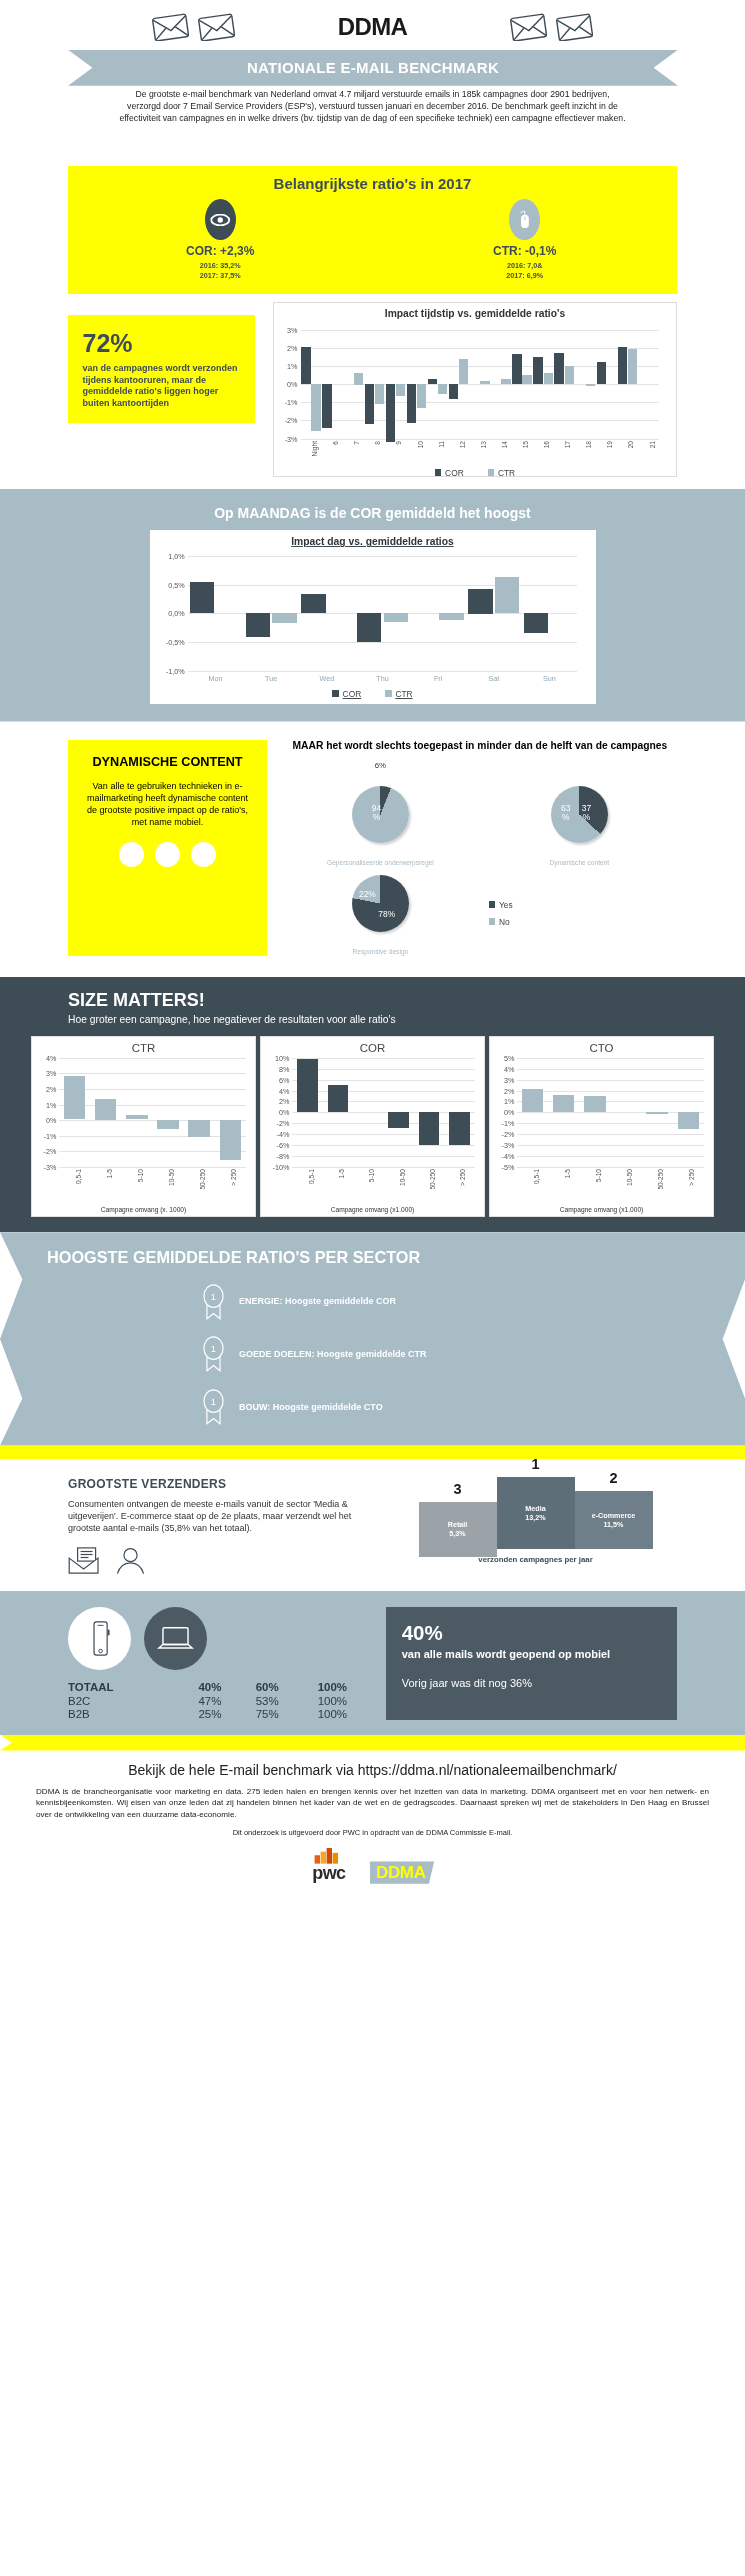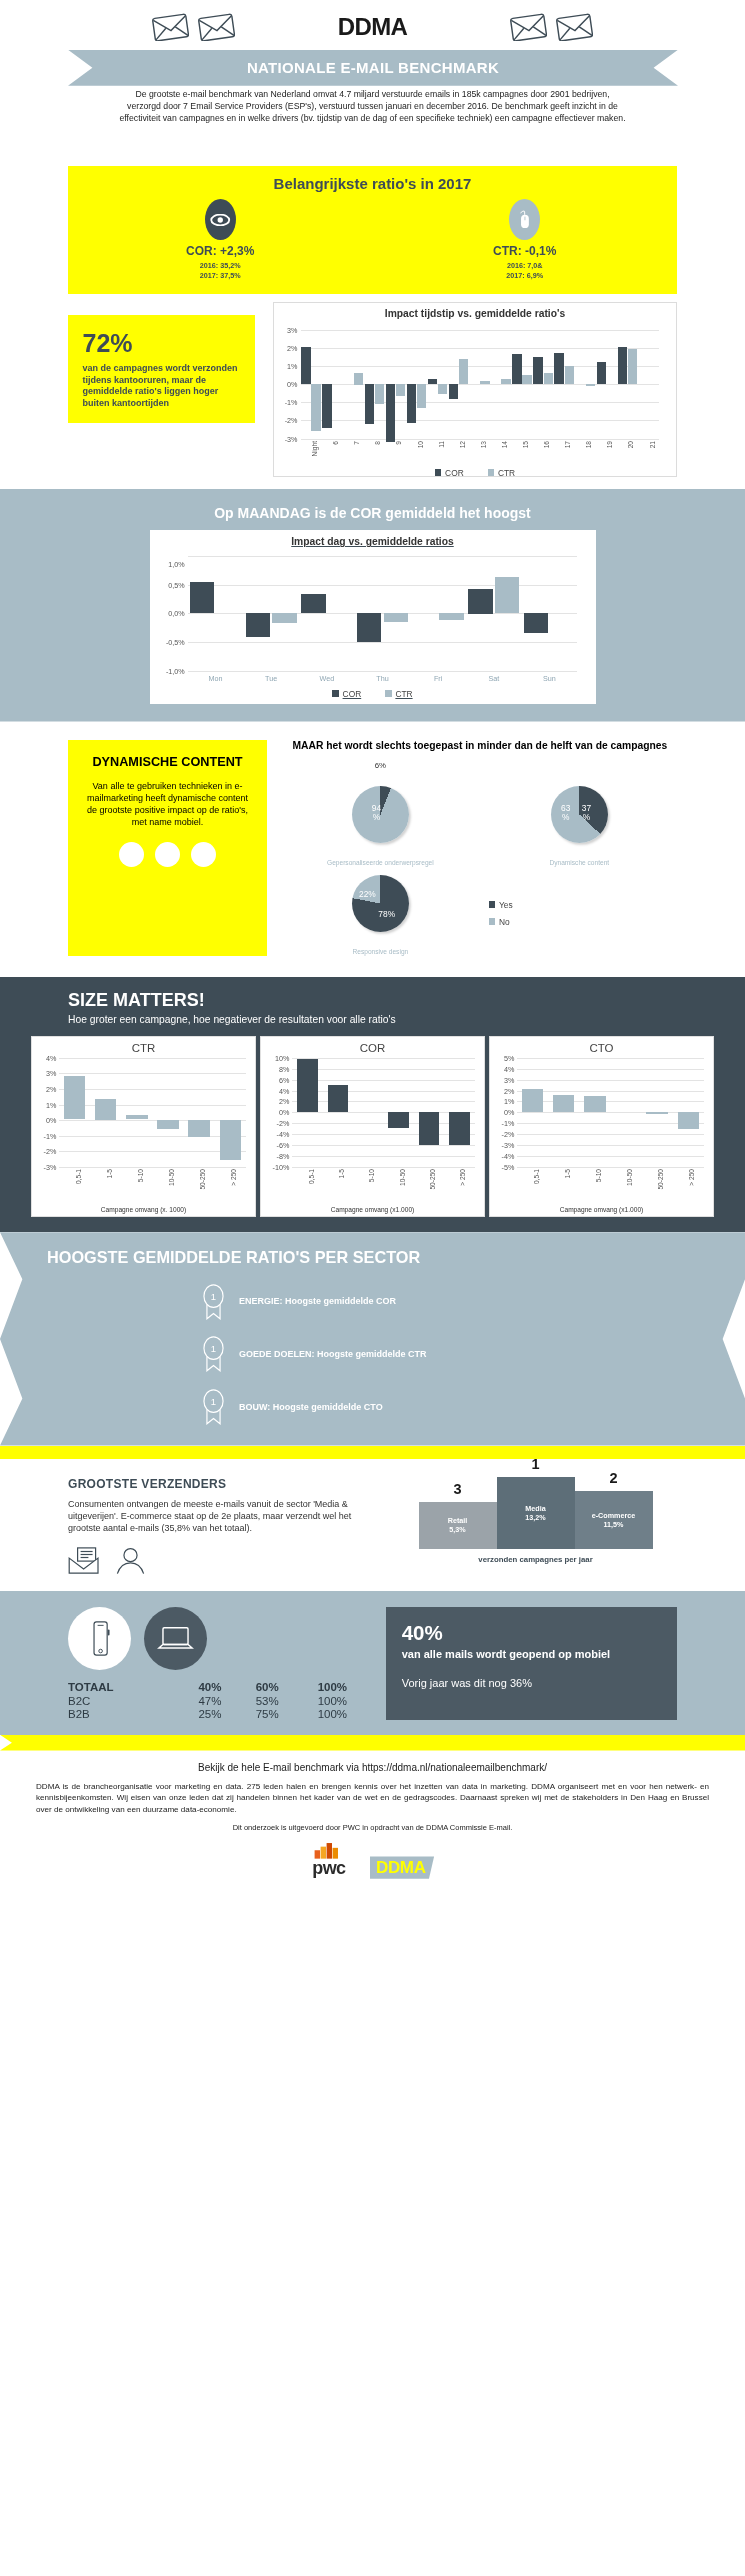--- a/index.html
+++ b/index.html
@@ -182,21 +182,21 @@
   .dev-right .mid { font-size: 11px; font-weight: bold; line-height: 1.2; margin-top: 2.4px; }
   .dev-right .low { font-size: 11px; margin-top: 15.7px; }
 
   .yellow-arrow {
     height: 15.7px; background: #ffff00;
     clip-path: polygon(0 0, 100% 0, 100% 100%, 0 100%, 1.6% 50%);
   }
 
   
   .footer { padding: 11px 36px 18px; text-align: center; }
-  .footer .link { font-size: 10px; color: #222; }
+  .footer .link { font-size: 14px; color: #222; }
   .footer .body { margin-top: 8.4px; font-size: 8.1px; line-height: 1.4; color: #222; text-align: justify; }
   .footer .note { margin-top: 8.4px; font-size: 7.5px; color: #222; }
   .logos { display: flex; align-items: flex-end; justify-content: center; gap: 23px; margin-top: 11px; }
   .pwc { font-size: 18px; font-weight: bold; color: #2b2b2b; letter-spacing: -0.6px; position: relative; }
   .ddma-logo {
     background: #a8bcc6; padding: 1.2px 8.4px 1.2px 6px; color: #ffff00;
     font-size: 17px; font-weight: bold; letter-spacing: -0.3px;
     clip-path: polygon(0 0, 100% 0, 92% 100%, 0 100%);
   }
 </style>
@@ -403,21 +403,21 @@
       </div>
     </div>
   </div>
 
   <div class="maandag">
     <h2>Op MAANDAG is de COR gemiddeld het hoogst</h2>
     <div class="day-card">
       <div class="chart-title">Impact dag vs. gemiddelde ratios</div>
       <div id="plot-day" class="plot" style="height:115px;margin:8.4px 11px 0 31px;">
           <div class="gridline" style="top: 0px;"></div>
-          <div class="ytick" style="top: 8px;">1,0%</div>
+          <div class="ytick" style="top: 0px;">1,0%</div>
           <div class="gridline" style="top: 29px;"></div>
           <div class="ytick" style="top: 29px;">0,5%</div>
           <div class="gridline" style="top: 57px;"></div>
           <div class="ytick" style="top: 57px;">0,0%</div>
           <div class="gridline" style="top: 86px;"></div>
           <div class="ytick" style="top: 86px;">-0,5%</div>
           <div class="gridline" style="top: 115px;"></div>
           <div class="ytick" style="top: 115px;">-1,0%</div>
           <div class="bars">
             <div class="grp">
@@ -736,21 +736,21 @@
           <circle cx="26" cy="15" r="11" fill="none" stroke="#3e4c56" stroke-width="2"></circle>
           <path d="M4 46 Q10 28 26 28 Q42 28 48 46" fill="none" stroke="#3e4c56" stroke-width="2"></path>
         </svg>
       </div>
     </div>
 
     <div style="flex:1">
       <div class="podium">
         <div class="pod" style="height:47px">
           <div class="rank">3</div>
-          <div class="body" style="background:#9ba3a9;height:47px;">
+          <div class="body" style="background:#9ba3a9;height:55px;">
             <div class="nm">Retail</div>
             <div class="vl">5,3%</div>
           </div>
         </div>
         <div class="pod" style="height:72px">
           <div class="rank">1</div>
           <div class="body" style="background:#5d6e78;height:72px;">
             <div class="nm">Media</div>
             <div class="vl">13,2%</div>
           </div>

